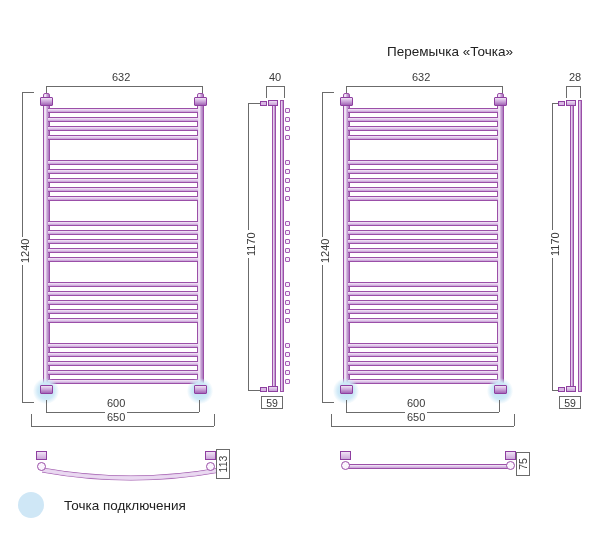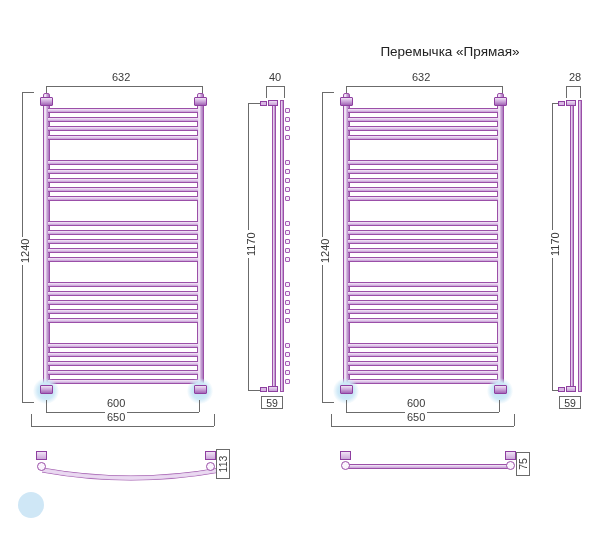--- a/index.html
+++ b/index.html
@@ -106,21 +106,21 @@
     background: #cfe7f6;
   }
   #legend-label { margin-left: 20px; font-size: 13.5px; color: #222; }
 </style>
 </head>
 <body>
 
 <div id="root">
 
 
-  <div class="subtitle" id="sub-right">Перемычка «Прямая»</div>
+  <div class="subtitle" id="sub-right">Перемычка «Точка»</div>
 
   <div>
 
     <div class="dimline-h" style="left:46px; top:86px; width:156px;"></div>
     <div class="tick-v" style="left:46px;  top:86px; height:12px;"></div>
     <div class="tick-v" style="left:202px; top:86px; height:12px;"></div>
     <div class="dimtext" style="left:110px; top:72px;">632</div>
 
     <div class="dimline-v" style="left:22px; top:92px; height:310px;"></div>
     <div class="tick-h" style="left:22px; top:92px;  width:12px;"></div>
@@ -325,15 +325,16 @@
     <div class="post" style="left:505px; top:451px;"></div>
     <div class="post-ring" style="left:341px; top:461px;"></div>
     <div class="post-ring" style="left:506px; top:461px;"></div>
     <div class="dimbox vert" style="left:516px; top:452px; width:14px; height:24px;">
         <span>75</span>
       </div>
   </div>
 
   <div id="legend">
     <div id="legend-swatch"></div>
+    <div id="legend-label">Точка подключения</div>
   </div>
 
 </div>
 
 </body></html>

